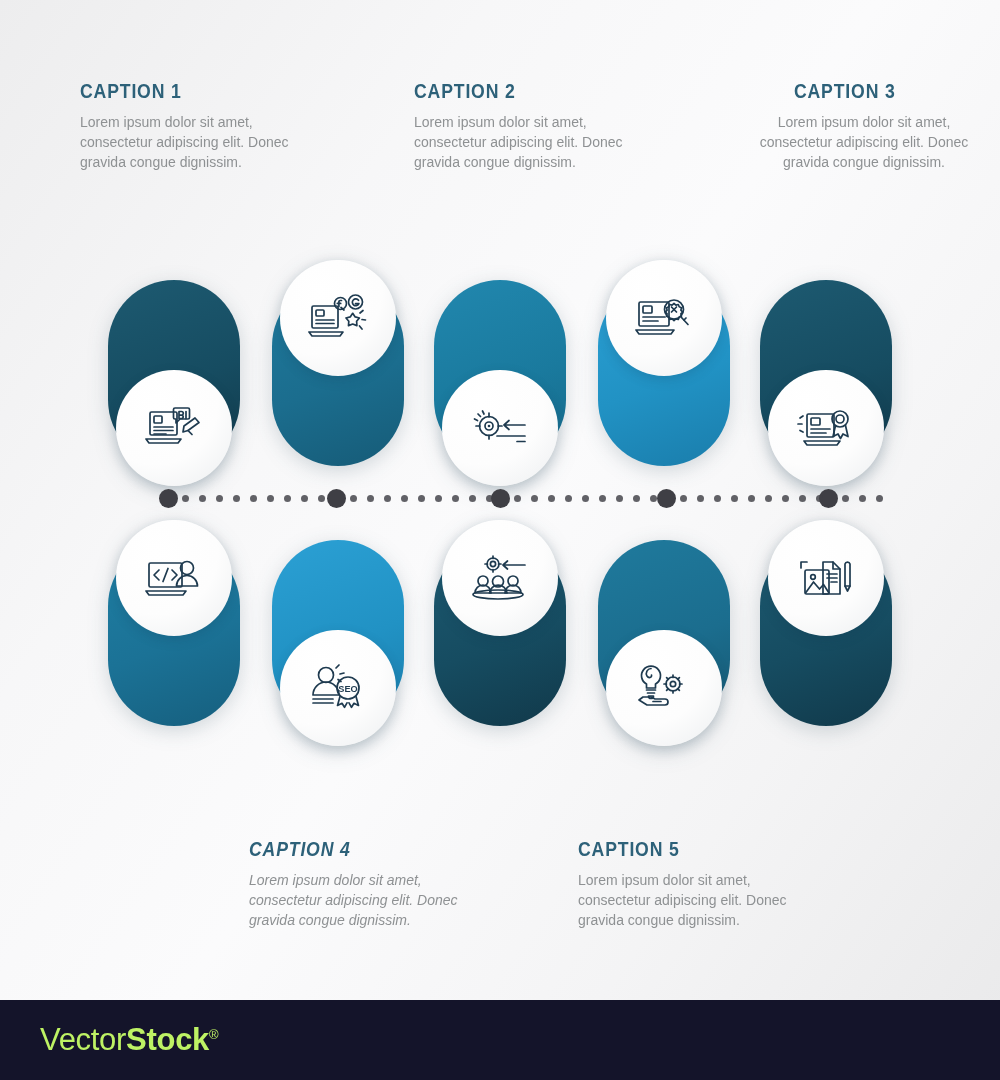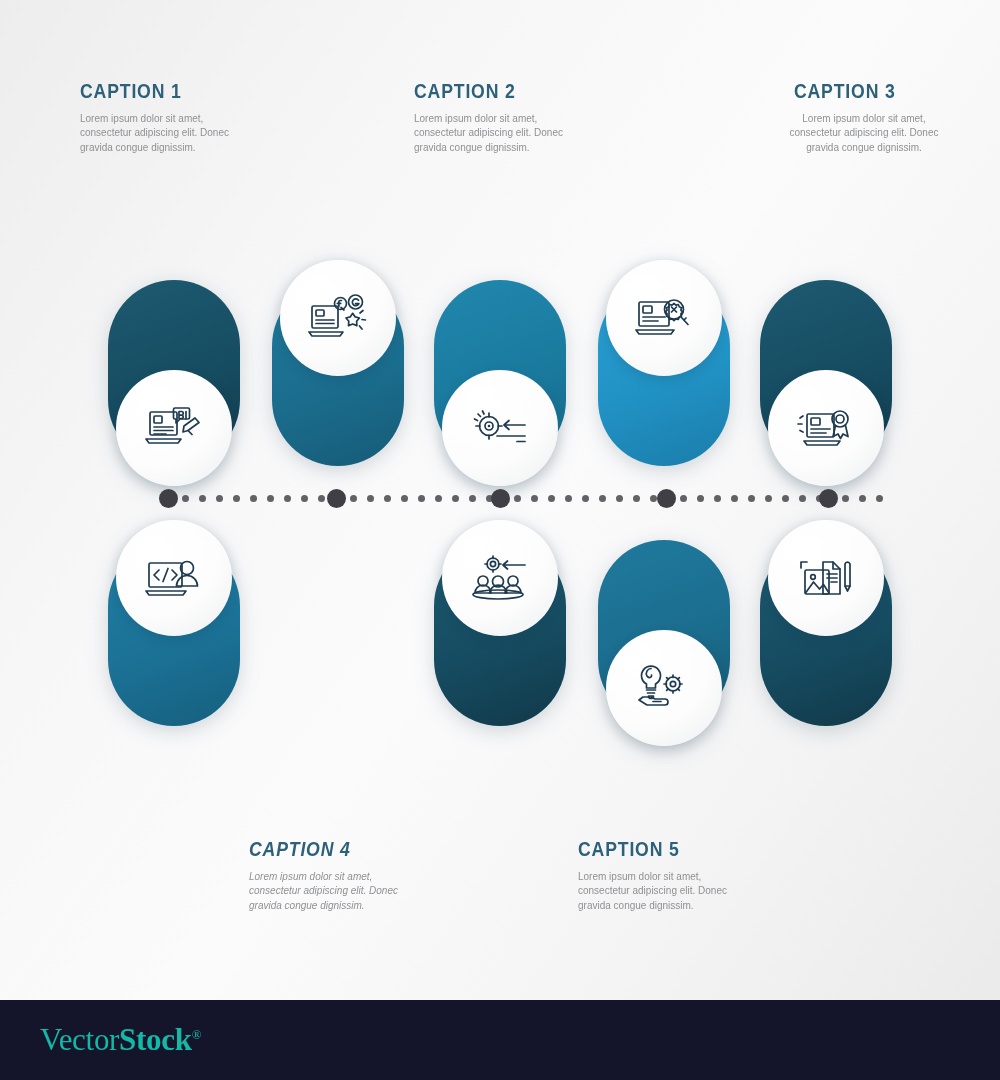--- a/index.html
+++ b/index.html
@@ -22,21 +22,21 @@
     font-weight: 700;
     letter-spacing: 1.0px;
     color: #2d6179;
     transform: scaleX(0.84);
     transform-origin: left center;
     white-space: nowrap;
     line-height: 1.05;
   }
   .caption .cap-body {
     margin-top: 10px;
-    font-size: 10px;
+    font-size: 14px;
     line-height: 1.44;
     color: #8e9193;
     white-space: pre-line;
   }
   .cap-top .cap-body { margin-left: 0px; }
 
   
   #cap1 { left: 80px;  top: 80px;  width: 240px; }
   #cap1 .cap-body { margin-left: 0px; }
   #cap2 { left: 414px; top: 80px;  width: 240px; }
@@ -79,23 +79,23 @@
   
   #footer {
     position: absolute; left: 0; bottom: 0;
     width: 1000px; height: 80px;
     background: #14142a;
     display: flex; align-items: center; justify-content: space-between;
     padding: 0 40px;
   }
   #footer .logo {
     font-size: 31px;
-    color: #14b8a6;
+    color: #bef264;
     letter-spacing: -0.3px;
-    font-family: Liberation Serif, serif;
+    font-family: Liberation Sans, sans-serif;
   }
   #footer .logo .lo-vector { font-weight: 300; }
   #footer .logo .lo-stock  { font-weight: 700; }
   #footer .logo .lo-reg    { font-size: 13px; vertical-align: super; font-weight: 400; }
   #footer .url {
     font-size: 20px; color: #ffffff;
     font-family: "Liberation Sans Narrow", "Liberation Sans", sans-serif;
     letter-spacing: 0.2px;
   }
 </style>
@@ -297,20 +297,39 @@
           <path d="M15 15 l-5 5 5 5"></path>
           <path d="M28 15 l5 5 -5 5"></path>
           <line x1="24" y1="13.5" x2="19" y2="26.5"></line>
           <circle cx="43" cy="13" r="6.5"></circle>
           <path d="M32.5 31 a10.5 10.5 0 0 1 21 0 Z"></path>
         </svg>
       </span>
     </div>
   </div>
 
+  <div class="pill" style="left:272px; top:540px; background:linear-gradient(160deg,#2ba0d4 0%,#2192c4 55%,#1a7dab 100%);">
+    <div class="circle at-bottom">
+      <span>
+        <svg width="60" height="50" viewBox="0 0 60 50" fill="none" stroke="#1e3a4f" stroke-width="1.7" stroke-linecap="round" stroke-linejoin="round">
+          <circle cx="18" cy="12" r="7.5"></circle>
+          <path d="M5 32 a13 13 0 0 1 26 0 Z"></path>
+          <line x1="5" y1="36" x2="25" y2="36"></line>
+          <line x1="5" y1="40" x2="25" y2="40"></line>
+          <line x1="28" y1="5" x2="31" y2="2"></line>
+          <line x1="32" y1="11" x2="36" y2="10"></line>
+          <line x1="30" y1="16.5" x2="33" y2="18.5"></line>
+          <circle cx="40" cy="25" r="11"></circle>
+          <text x="40" y="28.5" font-family="Liberation Sans, sans-serif" font-size="9.2" font-weight="700" fill="#1e3a4f" stroke="none" text-anchor="middle">SEO</text>
+          <path d="M32 33.5 l-2.5 9 4.5 -2.2 2.5 4 2.5 -4.5"></path>
+          <path d="M48 33.5 l2.5 9 -4.5 -2.2 -2.5 4 -2.5 -4.5"></path>
+        </svg>
+      </span>
+    </div>
+  </div>
 
   <div class="pill" style="left:434px; top:540px; background:linear-gradient(160deg,#1d5a71 0%,#164c61 55%,#11394a 100%);">
     <div class="circle at-top">
       <span>
         <svg width="62" height="46" viewBox="0 0 62 46" fill="none" stroke="#1e3a4f" stroke-width="1.7" stroke-linecap="round" stroke-linejoin="round">
           <circle cx="24" cy="9" r="6"></circle>
           <circle cx="24" cy="9" r="2.6"></circle>
           <line x1="24" y1="1" x2="24" y2="3.5"></line>
           <line x1="24" y1="14.5" x2="24" y2="17"></line>
           <line x1="16" y1="9" x2="18.5" y2="9"></line>

